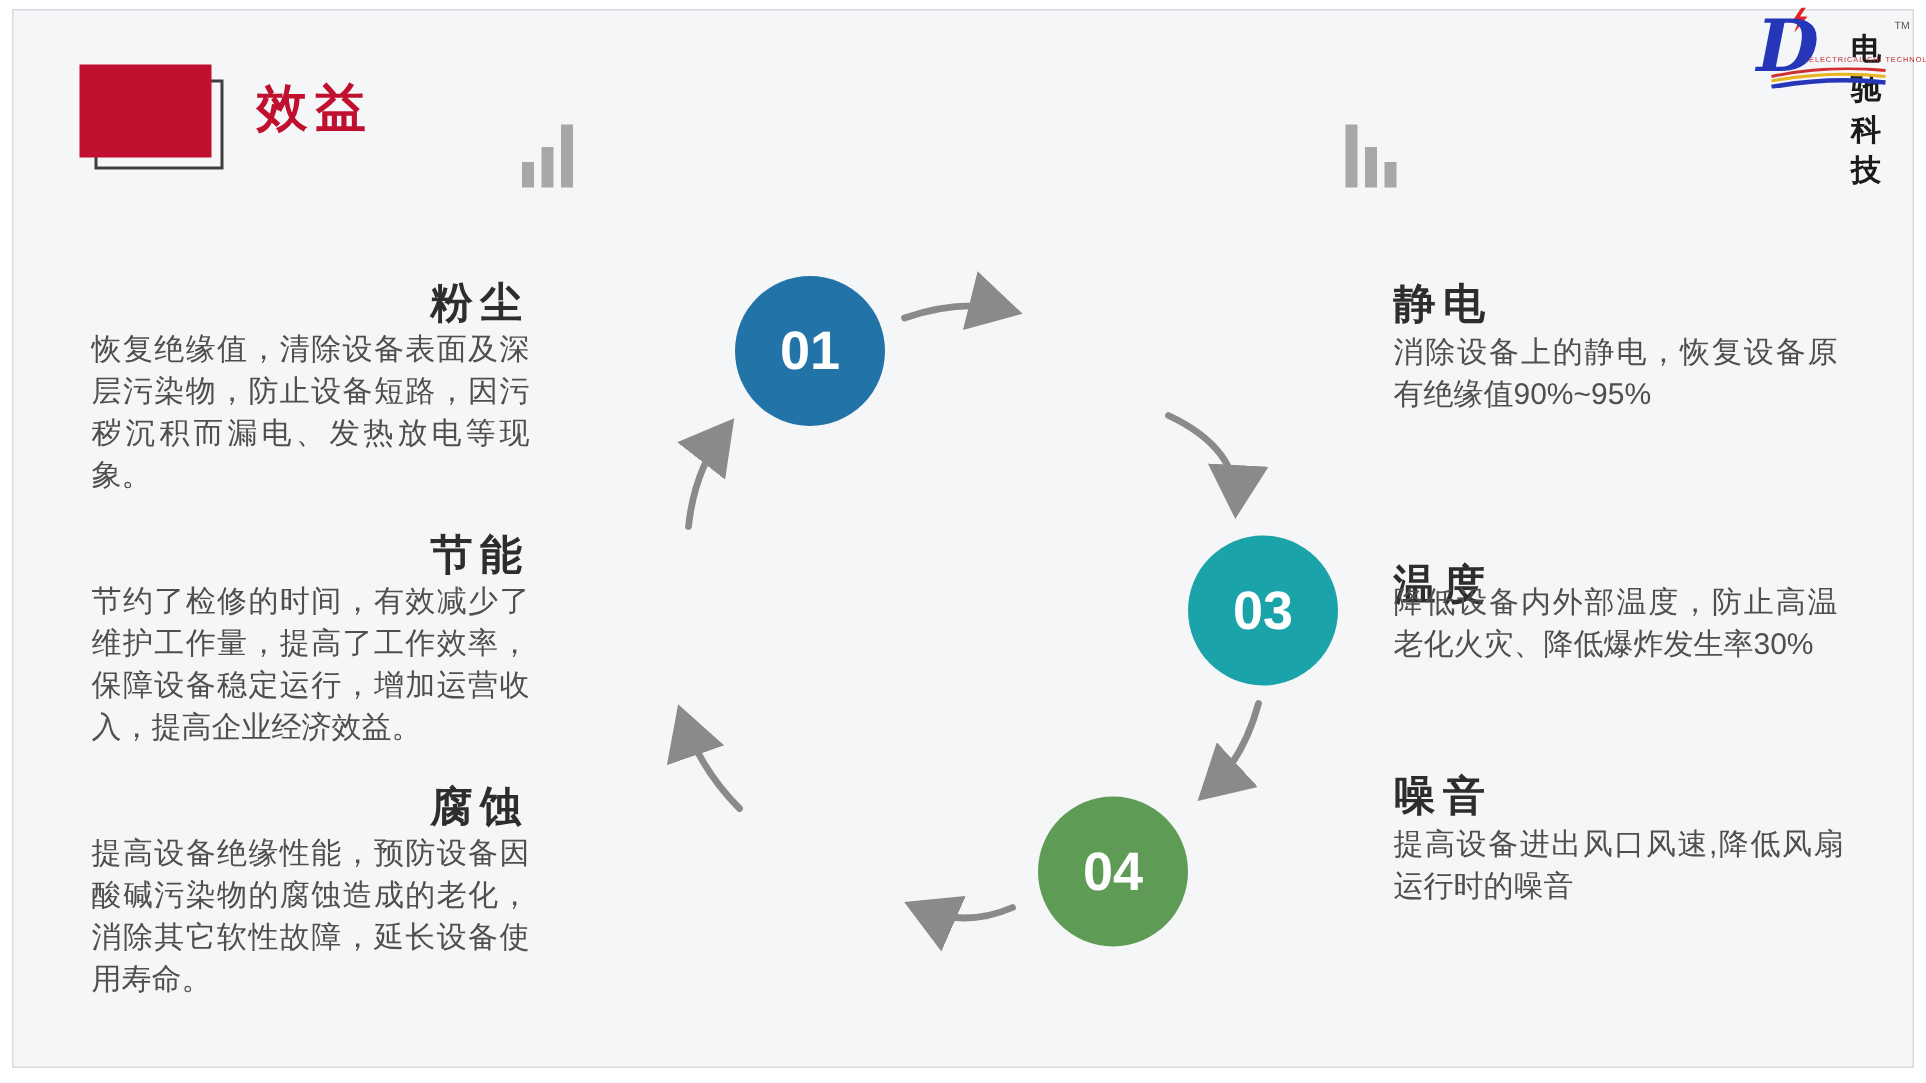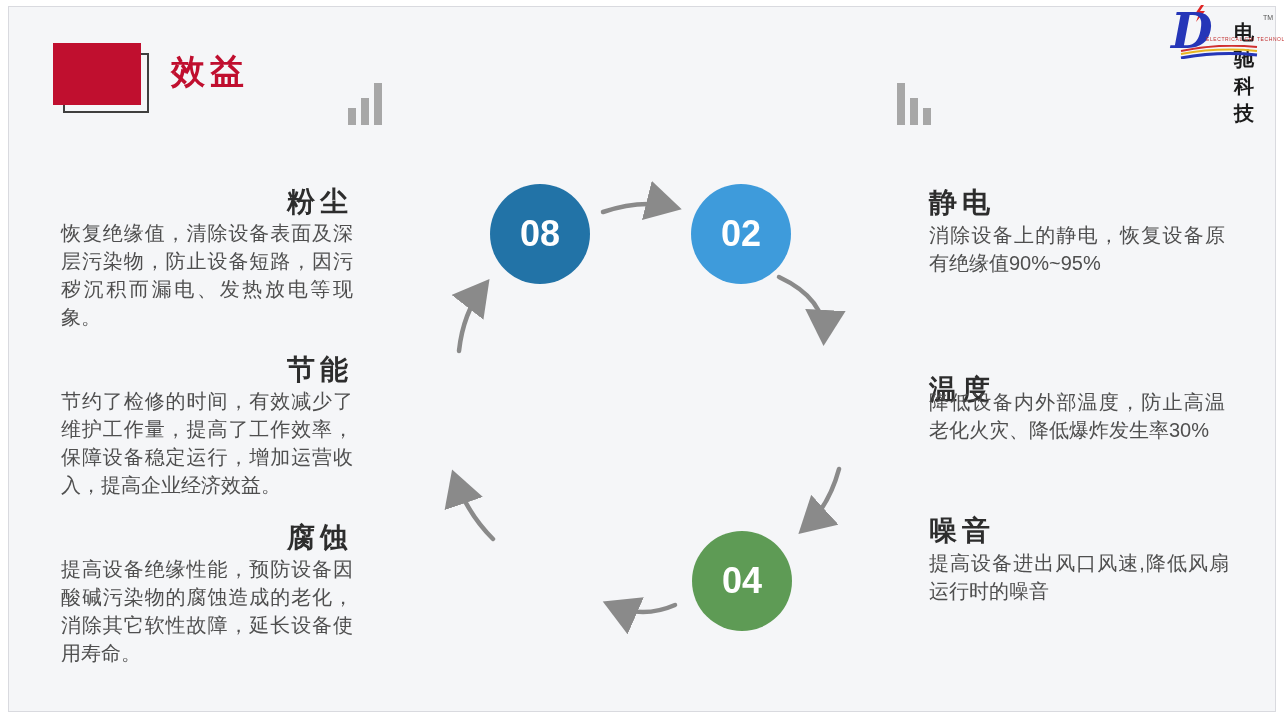--- a/index.html
+++ b/index.html
@@ -104,24 +104,24 @@
       <path d="M594 205 Q 632 192 664 200" marker-end="url(#ah)"></path>
       <path d="M770 270 Q 817 292 815 330" marker-end="url(#ah)"></path>
       <path d="M830 462 Q 820 499 796 521" marker-end="url(#ah)"></path>
       <path d="M666 598 Q 634 612 602 598" marker-end="url(#ah)"></path>
       <path d="M484 532 Q 458 506 446 471" marker-end="url(#ah)"></path>
       <path d="M450 344 Q 454 306 475 279" marker-end="url(#ah)"></path>
     </g>
   </svg>
 
   <div class="abs circle c1" style="background: rgb(34, 115, 167);">
-      <span>08</span>
+      <span>01</span>
     </div>
-  <div class="abs circle c2" style="background: rgb(62, 155, 219);">
-      <span>02</span>
+  <div class="abs circle c3" style="background: rgb(27, 163, 170);">
+      <span>03</span>
     </div>
   <div class="abs circle c4" style="background: rgb(94, 155, 85);">
       <span>04</span>
     </div>
 
   <div class="left-col">
     <div class="abs b-title lt1">粉尘</div>
     <div class="abs b-desc  ld1">恢复绝缘值，清除设备表面及深层污染物，防止设备短路，因污秽沉积而漏电、发热放电等现象。</div>
     <div class="abs b-title lt2">节能</div>
     <div class="abs b-desc  ld2">节约了检修的时间，有效减少了维护工作量，提高了工作效率，保障设备稳定运行，增加运营收入，提高企业经济效益。</div>

